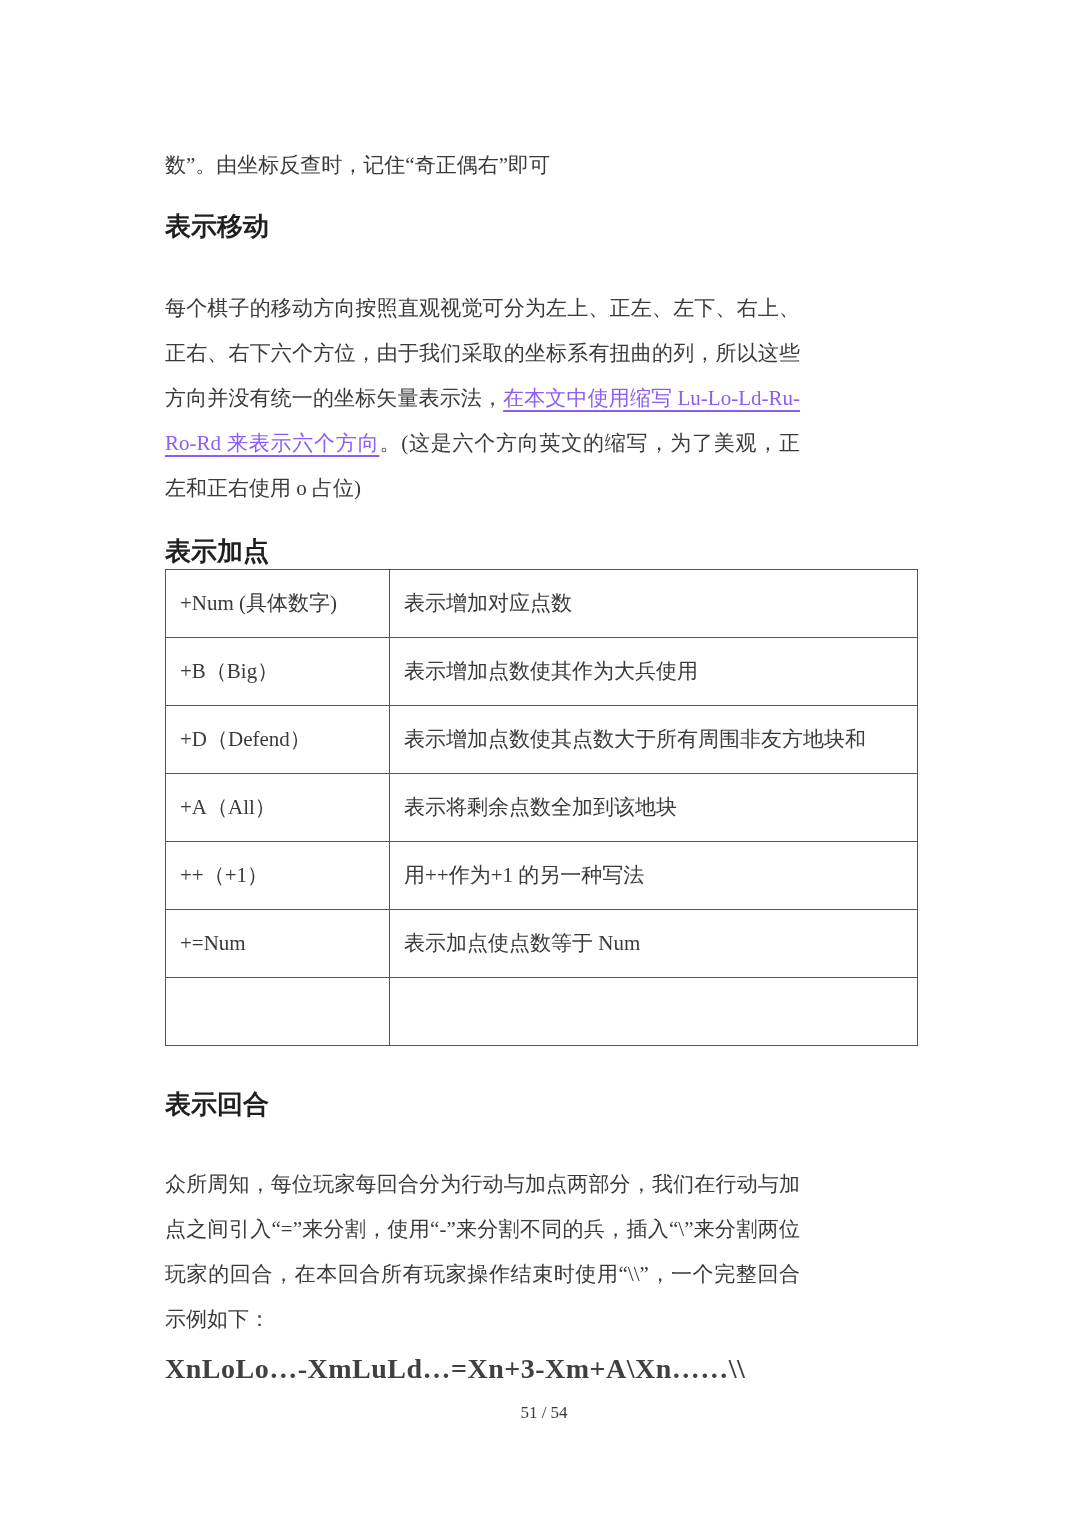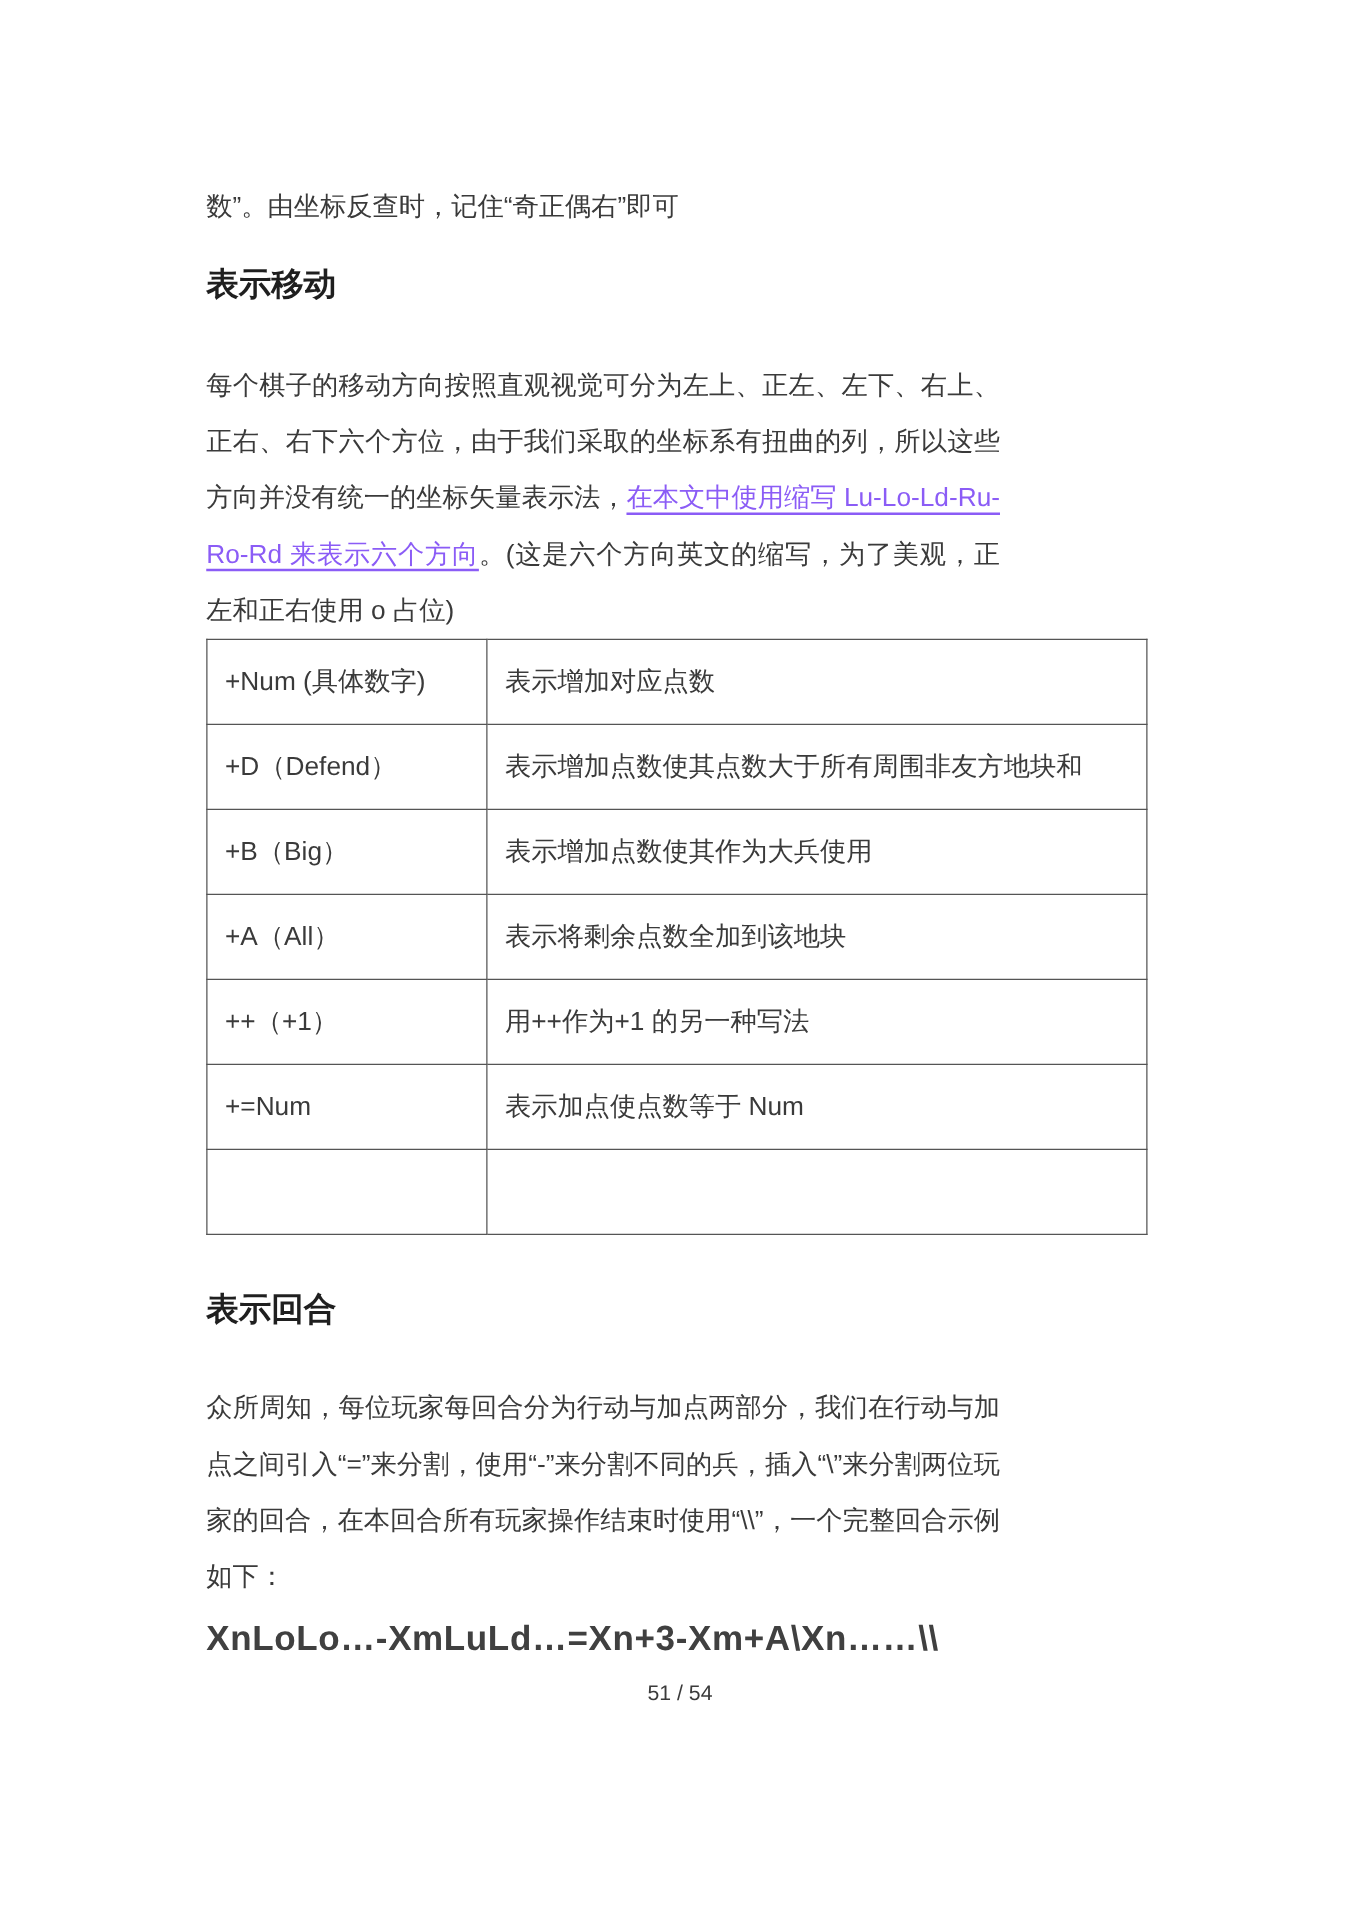--- a/index.html
+++ b/index.html
@@ -7,21 +7,21 @@
     padding: 0;
     background: #ffffff;
   }
   .page {
     position: relative;
     width: 957px;
     height: 1527px;
     box-sizing: border-box;
     background: #ffffff;
     padding: 143px 157px 0 165px;
-    font-family: Liberation Sans, sans-serif;
+    font-family: Liberation Serif, serif;
     color: #3a3a3a;
     overflow: hidden;
   }
   .body-text {
     margin: 0;
     font-size: 21px;
     line-height: 45px;
     text-align: justify;
     color: #3a3a3a;
     word-break: break-all;
@@ -86,35 +86,36 @@
 <body>
 
 <div class="page">
 
   <p class="body-text">数”。由坐标反查时，记住“奇正偶右”即可</p>
 
   <h2 class="section-heading h-move">表示移动</h2>
 
   <p class="body-text para-move"><span>每个棋子的移动方向按照直观视觉可分为左上、正左、左下、右上、正右、右下六个方位，由于我们采取的坐标系有扭曲的列，所以这些方向并没有统一的坐标矢量表示法，</span><span class="doc-link">在本文中使用缩写 Lu-Lo-Ld-Ru-Ro-Rd 来表示六个方向</span><span>。(这是六个方向英文的缩写，为了美观，正左和正右使用 o 占位)</span></p>
 
+  <h2 class="section-heading h-points">表示加点</h2>
 
 
   <table class="points-table">
     <tbody>
       <tr>
         <td class="key-cell">+Num (具体数字)</td>
         <td class="desc-cell">表示增加对应点数</td>
       </tr>
       <tr>
+        <td class="key-cell">+B（Big）</td>
+        <td class="desc-cell">表示增加点数使其作为大兵使用</td>
+      </tr>
+      <tr>
         <td class="key-cell">+D（Defend）</td>
         <td class="desc-cell">表示增加点数使其点数大于所有周围非友方地块和</td>
-      </tr>
-      <tr>
-        <td class="key-cell">+B（Big）</td>
-        <td class="desc-cell">表示增加点数使其作为大兵使用</td>
       </tr>
       <tr>
         <td class="key-cell">+A（All）</td>
         <td class="desc-cell">表示将剩余点数全加到该地块</td>
       </tr>
       <tr>
         <td class="key-cell">++（+1）</td>
         <td class="desc-cell">用++作为+1 的另一种写法</td>
       </tr>
       <tr>

